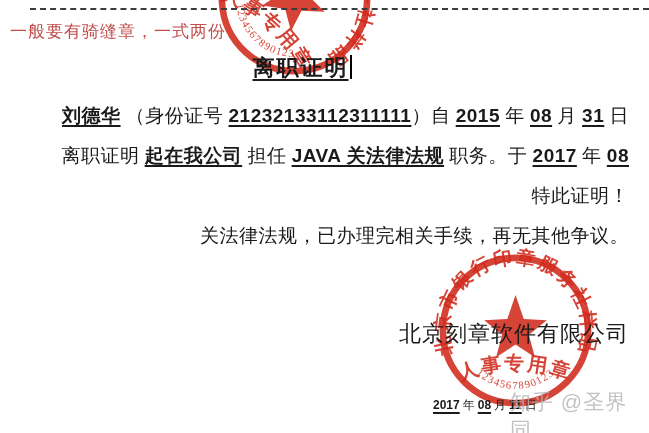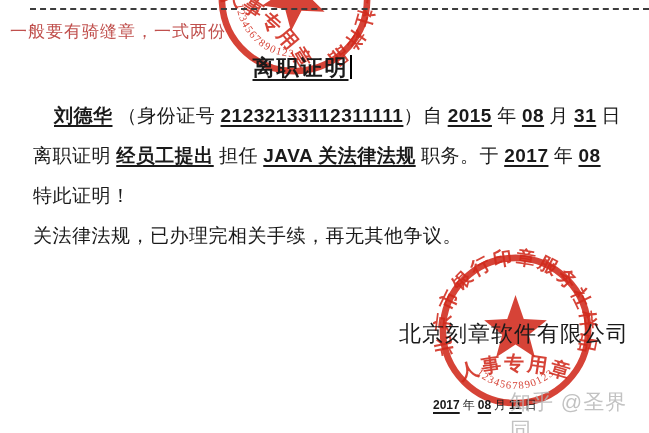--- a/index.html
+++ b/index.html
@@ -25,21 +25,21 @@
   }
   .doc-title{
     font-size:22px;font-weight:bold;letter-spacing:2px;
     text-decoration:underline;
     text-underline-offset:4px;text-decoration-thickness:1.5px;
   }
   .caret{
     display:inline-block;width:2px;height:24px;background:#000;
     margin-left:1px;vertical-align:-4px;
   }
-  .body-text{position:absolute;top:96px;left:33px;right:20px;z-index:6;}
+  .body-text{position:absolute;top:96px;left:33px;right:20px;z-index:6;text-align:right;}
   .line{
     white-space:pre;height:40px;line-height:40px;
     font-size:19px;letter-spacing:0.5px;
   }
   .closing{margin-top:0px;}
   .em{
     font-weight:bold;
     font-family:"Liberation Sans","DejaVu Sans",sans-serif;
     text-decoration:underline;
     text-underline-offset:3px;text-decoration-thickness:1.5px;
@@ -93,21 +93,21 @@
   <div class="dashed-line"></div>
 
   <div class="top-note" style="color: rgb(192, 80, 77);">一般要有骑缝章，一式两份</div>
 
   <div class="title-row">
     <span class="doc-title">离职证明</span><span class="caret"></span>
   </div>
 
   <div class="body-text">
     <div class="line"><span>    </span><span class="em">刘德华</span><span> （身份证号 </span><span class="em">21232133112311111</span><span>）自 </span><span class="em">2015</span><span> 年 </span><span class="em">08</span><span> 月 </span><span class="em">31</span><span> 日</span></div>
-    <div class="line"><span>离职证明 </span><span class="em">经员工提出</span><span> 担任 </span><span class="em">JAVA 关法律法规</span><span> 职务。于 </span><span class="em">2017</span><span> 年 </span><span class="em">08</span></div>
+    <div class="line"><span>离职证明 </span><span class="em">起在我公司</span><span> 担任 </span><span class="em">JAVA 关法律法规</span><span> 职务。于 </span><span class="em">2017</span><span> 年 </span><span class="em">08</span></div>
     <div class="line closing">特此证明！</div>
     <div class="line"><span>关法律法规，已办理完相关手续，再无其他争议。</span></div>
   </div>
 
   <svg class="seal seal-bottom" width="165" height="165" viewBox="0 0 200 200">
     <g fill="#d0291b" stroke="none" fill-opacity="0.88">
       <circle cx="100" cy="100" r="88" fill="none" stroke="#d0291b" stroke-width="8" stroke-opacity="0.88"></circle>
       <path id="s2-arc" d="M 27.4,136 A 81,81 0 1 1 172.6,136" fill="none"></path>
       <text font-size="23" font-weight="bold" letter-spacing="3">
         <textPath href="#s2-arc" startOffset="50%" text-anchor="middle">北京市银行印章服务社样品</textPath>

